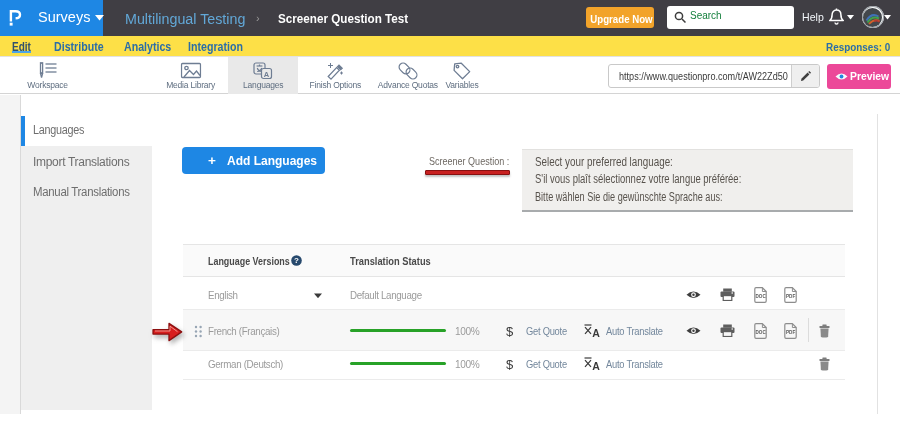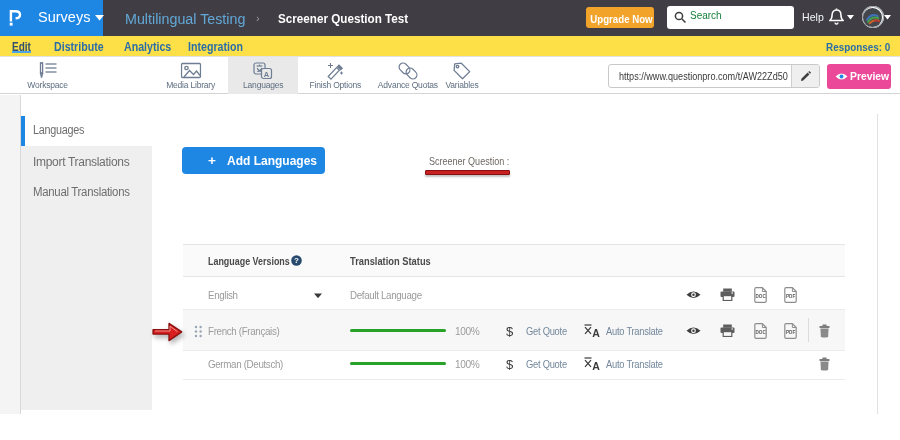--- a/index.html
+++ b/index.html
@@ -185,20 +185,25 @@
     <span class="sideitem nx" style="top:90px;transform:scaleX(0.95)">Manual Translations</span>
 
     <div class="abs" style="left:182px;top:52px;width:143px;height:27px;background:#1e87e4;border-radius:4px;">
       <span class="abs" style="left:26px;top:5.5px;font-size:13.5px;color:#fff;font-weight:bold;">+</span>
       <span class="abs" style="left:45px;top:7px;font-size:12px;color:#fff;font-weight:bold;white-space:nowrap;">Add Languages</span>
     </div>
 
     <span class="abs nx" style="left:428.5px;top:60px;font-size:11px;color:#6e6862;transform:scaleX(0.82)">Screener Question :</span>
     <div class="abs" style="left:424.5px;top:75px;width:85px;height:4.8px;background:#c92121;border:1px solid #871111;border-radius:1px;box-shadow:0 2px 2px rgba(120,120,120,0.45);"></div>
 
+    <div class="abs" style="left:522px;top:54px;width:331px;height:63px;background:#f0efed;border-top:1px solid #e2e1df;border-bottom:2px solid #a8abad;">
+      <span class="abs nx" style="left:13px;top:4.5px;font-size:12px;color:#57524c;transform:scaleX(0.82)">Select your preferred language:</span>
+      <span class="abs nx" style="left:13px;top:22px;font-size:12px;color:#57524c;transform:scaleX(0.79)">S'il vous plaît sélectionnez votre langue préférée:</span>
+      <span class="abs nx" style="left:13px;top:39.5px;font-size:12px;color:#57524c;transform:scaleX(0.76)">Bitte wählen Sie die gewünschte Sprache aus:</span>
+    </div>
 
     <div class="abs" style="left:183px;top:148.5px;width:662px;height:33.5px;background:#fafafa;border-top:1px solid #e5e5e5;border-bottom:1px solid #e5e5e5;"></div>
     <span class="abs nx" style="left:208px;top:159.5px;font-size:11.5px;font-weight:bold;color:#4a4a4a;transform:scaleX(0.775)">Language Versions</span>
     <svg class="abs" style="left:291px;top:160px" width="11" height="11" viewBox="0 0 11 11">
       <circle cx="5.5" cy="5.5" r="5.3" fill="#27496d"></circle>
       <text x="5.5" y="8.3" font-size="8" font-weight="bold" fill="#fff" text-anchor="middle" font-family="Liberation Sans">?</text>
     </svg>
     <span class="abs nx" style="left:350px;top:159.5px;font-size:11.5px;font-weight:bold;color:#4a4a4a;transform:scaleX(0.81)">Translation Status</span>
 
     <div class="abs" style="left:183px;top:182px;width:662px;height:33px;background:#fff;border-bottom:1px solid #ebebeb;"></div>

